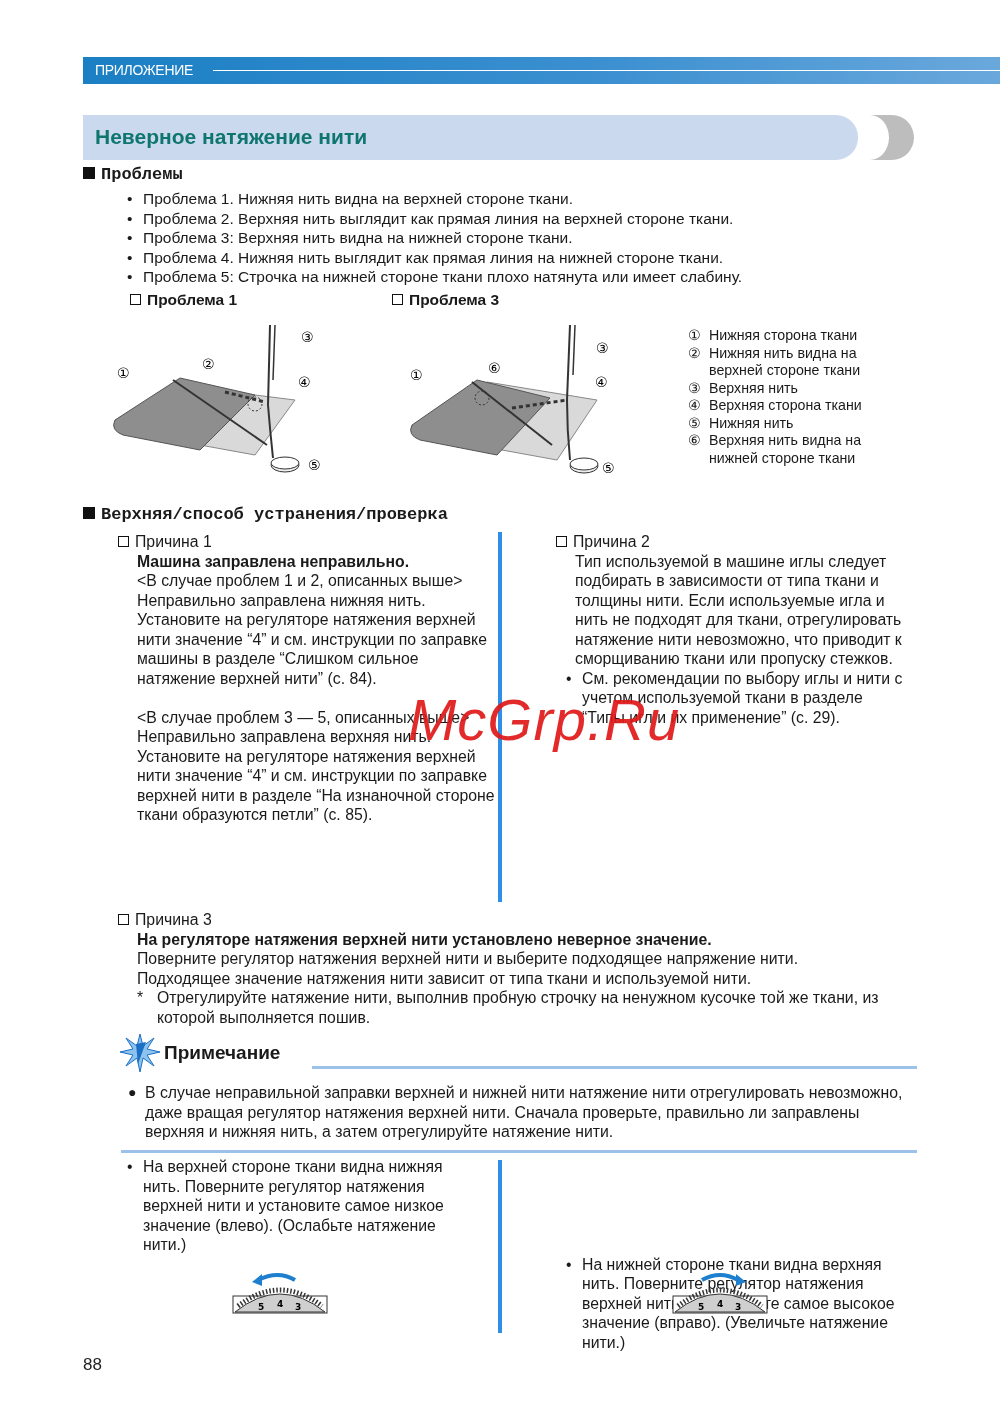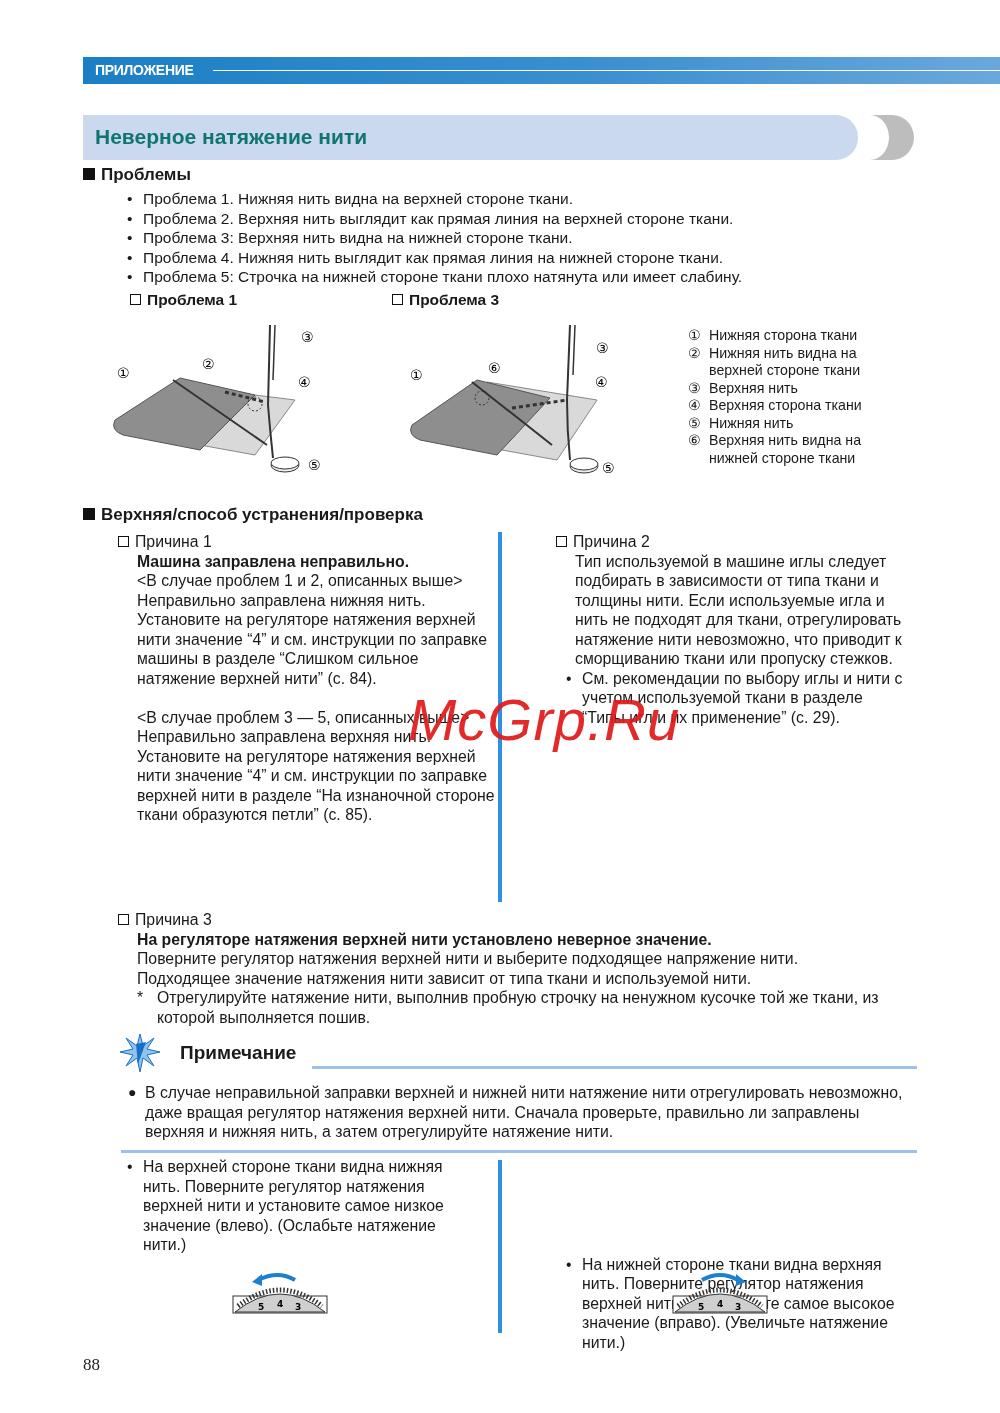--- a/index.html
+++ b/index.html
@@ -1,45 +1,45 @@
 <!DOCTYPE html>
 <html><head>
 <meta charset="utf-8">
 <style>
   * { margin:0; padding:0; box-sizing:border-box; }
   body { width:1000px; height:1413px; background:#fff; position:relative; font-family:"Liberation Sans", sans-serif; color:#1a1a1a; overflow:hidden; }
   .abs { position:absolute; }
   .topbar { left:83px; top:57px; width:917px; height:27px; background:linear-gradient(90deg,#1b7fc4 0%,#3a8fd0 55%,#6aa8dc 100%); }
-  .topbar-label { left:12px; top:5px; color:#fff; font-size:14px; letter-spacing:-0.3px;font-weight:bold; }
+  .topbar-label { left:12px; top:5px; color:#fff; font-size:14px; letter-spacing:-0.3px; }
   .topbar-line { left:130px; top:13px; right:0; height:1px; background:#fff; }
   .title-bar { left:83px; top:115px; width:775px; height:45px; background:#cbd9ef; border-radius:0 22px 22px 0; }
   .title-text { left:12px; top:10px; font-size:21px; font-weight:bold; color:#0f766e; }
   .title-cap { left:866px; top:115px; width:48px; height:45px; }
-  .h2 { font-size:17px; font-weight:bold; }
+  .h2 { font-size:17px; font-weight:bold;font-family:Liberation Mono, monospace; }
   .sq-black { display:inline-block; width:12px; height:12px; background:#111; margin-right:6px; vertical-align:0px; }
   .sq-open { display:inline-block; width:11px; height:11px; border:1.5px solid #111; margin-right:6px; vertical-align:0px; }
   .problems { left:127px; top:189px; font-size:15.5px; line-height:19.6px; }
   .problems li { list-style:none; position:relative; padding-left:16px; }
   .problems li:before { content:"•"; position:absolute; left:0; }
   .sub-h { font-size:15.5px; font-weight:bold; }
   .legend { left:688px; top:327px; font-size:14.2px; line-height:17.5px; }
   .legend .row { display:flex; }
   .legend .num { width:21px; flex:none; }
   .body-text { font-size:15.8px; line-height:19.5px; }
   .col1 { left:118px; top:532px; width:380px; }
   .col2 { left:556px; top:532px; width:350px; }
   .indent { padding-left:19px; }
   .vline { background:#2f8ee6; width:4px; }
   .cause3 { left:118px; top:910px; width:800px; }
   .note-head { left:120px; top:1034px; }
   .note-rule { height:3px; background:#9cc2ea; }
   .note-body { left:128px; top:1083px; width:790px; font-size:15.8px; line-height:19.5px; }
   .bul { position:relative; padding-left:16px; }
   .bul:before { content:"•"; position:absolute; left:0; }
-  .pagenum { left:83px; top:1355px; font-family:Liberation Serif, serif; font-size:17px; color:#222; }
+  .pagenum { left:83px; top:1355px; font-family:Liberation Sans, sans-serif; font-size:17px; color:#222; }
   .watermark { left:408px; top:686px; font-size:58px; font-style:italic; color:#e01919; letter-spacing:1px; opacity:0.92; }
 </style>
 </head>
 <body>
 
 <div class="abs topbar">
   <span class="abs topbar-label">ПРИЛОЖЕНИЕ</span>
   <div class="abs topbar-line"></div>
 </div>
 
@@ -167,21 +167,21 @@
       <span>Отрегулируйте натяжение нити, выполнив пробную строчку на ненужном кусочке той же ткани, из которой выполняется пошив.</span>
     </div>
   </div>
 </div>
 
 <div class="abs note-head" style="display:flex;align-items:center;">
   <svg width="40" height="38" viewBox="0 0 40 38">
     <polygon points="20,0 23,12 34,4 27,15 40,18 27,21 34,32 23,24 20,38 17,24 6,32 13,21 0,18 13,15 6,4 17,12" fill="#8fc3ef" stroke="#1b6fc4" stroke-width="1"></polygon>
     <path d="M16,10 L26,8 L18,30 Z" fill="#1b6fc4"></path>
   </svg>
-  <span style="font-size:19px;font-weight:bold;margin-left:20px;">Примечание</span>
+  <span style="font-size:19px;font-weight:bold;margin-left:4px;">Примечание</span>
 </div>
 <div class="abs note-rule" style="left:312px;top:1066px;width:605px;"></div>
 <div class="abs note-body">
   <div style="position:relative;padding-left:17px;">
     <span style="position:absolute;left:0;top:0;font-size:14px;">●</span>
     <span>В случае неправильной заправки верхней и нижней нити натяжение нити отрегулировать невозможно, даже вращая регулятор натяжения верхней нити. Сначала проверьте, правильно ли заправлены верхняя и нижняя нить, а затем отрегулируйте натяжение нити.</span>
   </div>
 </div>
 <div class="abs note-rule" style="left:121px;top:1150px;width:796px;"></div>
 

